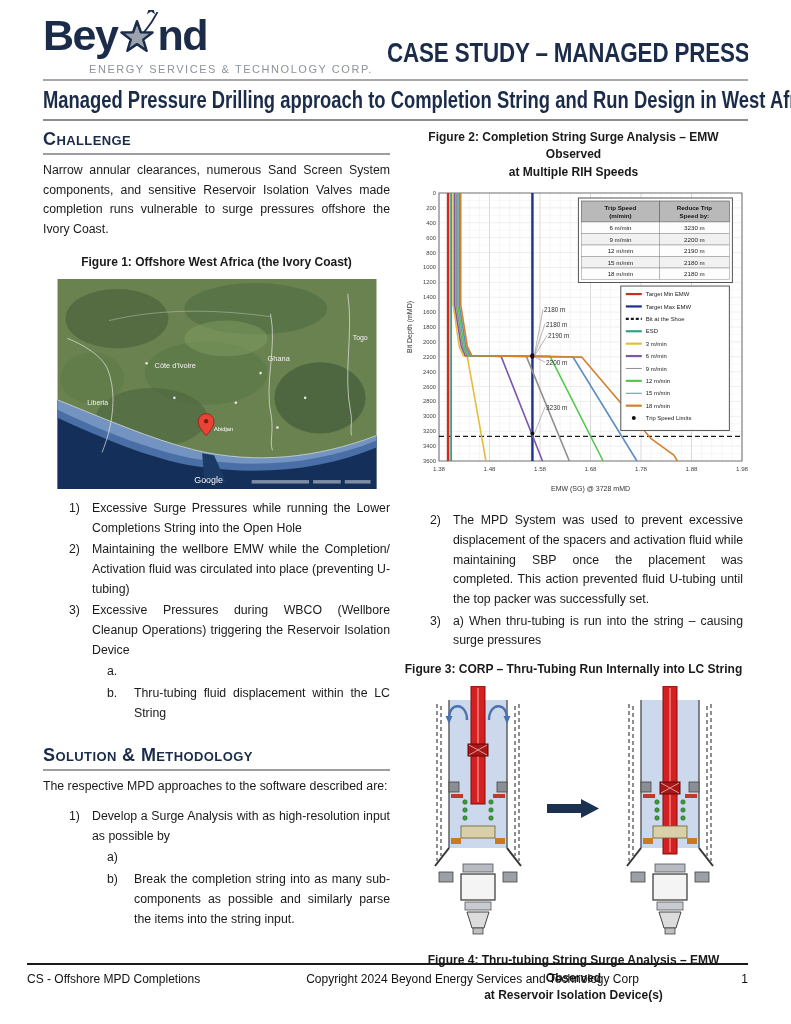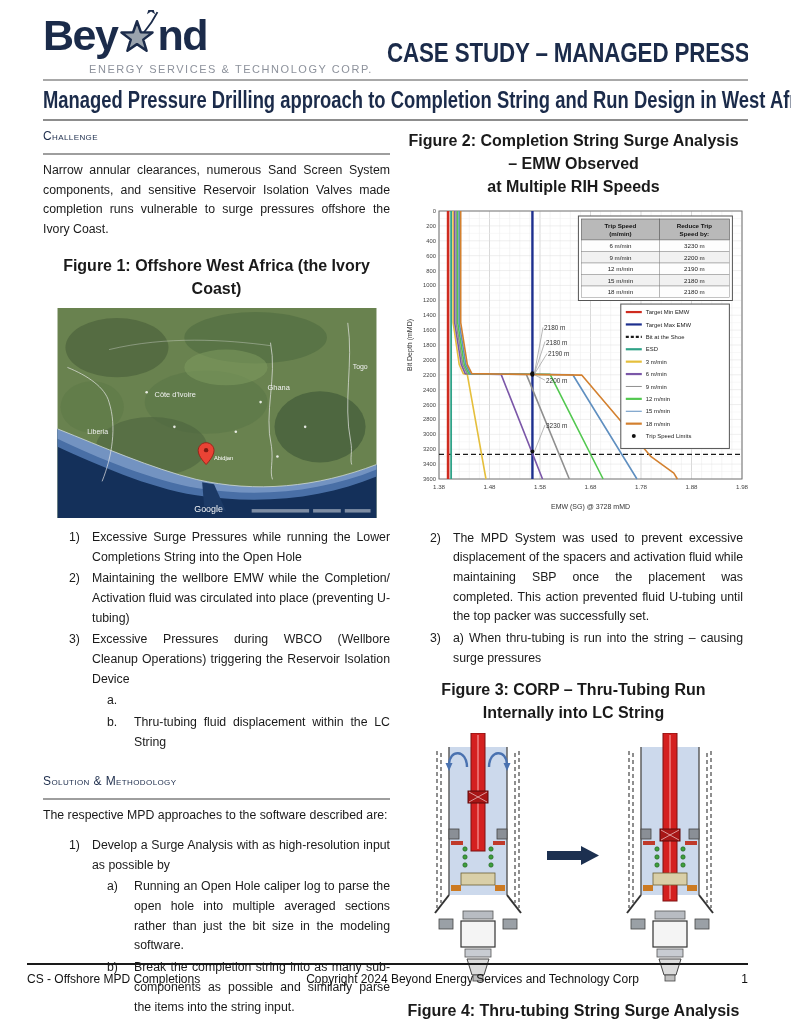--- a/index.html
+++ b/index.html
@@ -18,24 +18,24 @@
   .hr1 { height:2px; background:#a8a8a8; margin:2px 43px 0 43px; }
   .pagetitle { padding:6px 43px 5px 43px; }
   .pagetitle .cond { transform:scaleX(.8); font-size:23px; font-weight:bold; color:#1b2b4a; }
   .hr2 { height:2px; background:#8d8d8d; margin:0 43px; }
 
   
   .cols { display:flex; gap:14px; padding:8px 43px 0 43px; }
   .colL { width:347px; flex:none; }
   .colR { width:339px; flex:none; }
 
-  h2.section { font-size:12px; font-weight:normal; color:#1b2b4a; font-variant-caps:small-caps;
-               letter-spacing:.4px; border-bottom:2px solid #9e9e9e; padding-bottom:10px; margin-bottom:6px; }
+  h2.section { font-size:18px; font-weight:bold; color:#1b2b4a; font-variant-caps:small-caps;
+               letter-spacing:.4px; border-bottom:2px solid #9e9e9e; padding-bottom:3px; margin-bottom:6px; }
   p.body { font-size:12.3px; line-height:1.6; text-align:justify; }
-  .figcap { font-size:16px; font-weight:bold; text-align:center; line-height:1.45; }
+  .figcap { font-size:12px; font-weight:bold; text-align:center; line-height:1.45; }
   .mt6{margin-top:6px;} .mt10{margin-top:10px;} .mt14{margin-top:14px;} .mt18{margin-top:18px;}
 
   .oli { display:flex; font-size:12.3px; line-height:1.6; margin-top:2px; }
   .oli .num { flex:none; width:27px; text-align:left; padding-left:4px; }
   .oli .txt { flex:1; text-align:justify; }
   .ol1 { padding-left:22px; }
   .ol2 { padding-left:60px; }
   .ol2 .num { width:31px; }
 
   .mapwrap { text-align:center; margin-top:8px; }
@@ -164,21 +164,20 @@
 
       <div class="ol1 mt10">
         <div class="oli">
           <span class="num">1)</span>
             <span class="txt">Develop a Surge Analysis with as high-resolution input as possible by</span>
         </div>
       </div>
       <div class="ol2">
         <div class="oli">
           <span class="num">a)</span>
-            <span class="txt">Running an Open Hole caliper log to parse the open hole into multiple averaged sections rather than just the bit size in the modeling software.</span>
         </div>
         <div class="oli">
           <span class="num">b)</span>
             <span class="txt">Break the completion string into as many sub-components as possible and similarly parse the items into the string input.</span>
         </div>
       </div>
     </div>
 
     <div class="colR">
       <div class="figcap">

